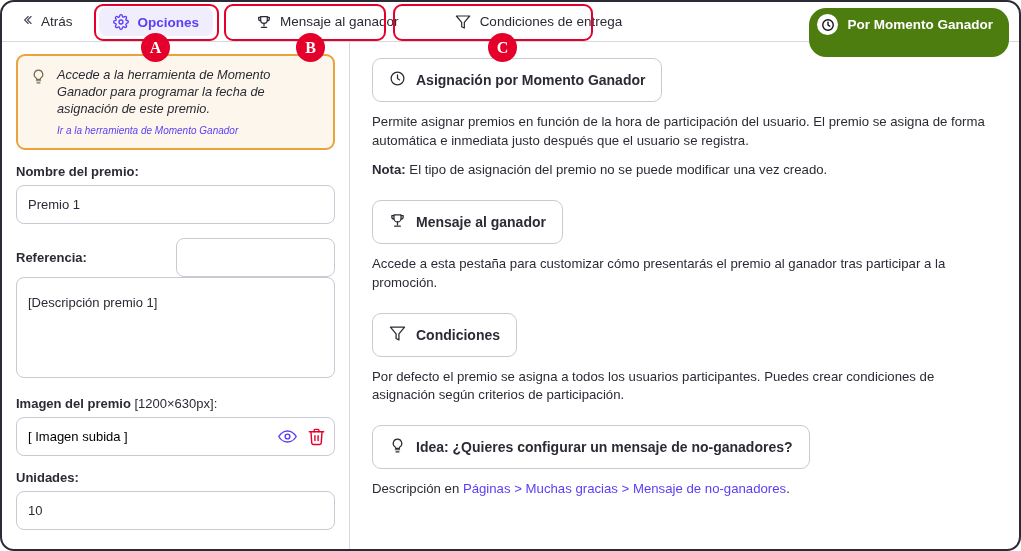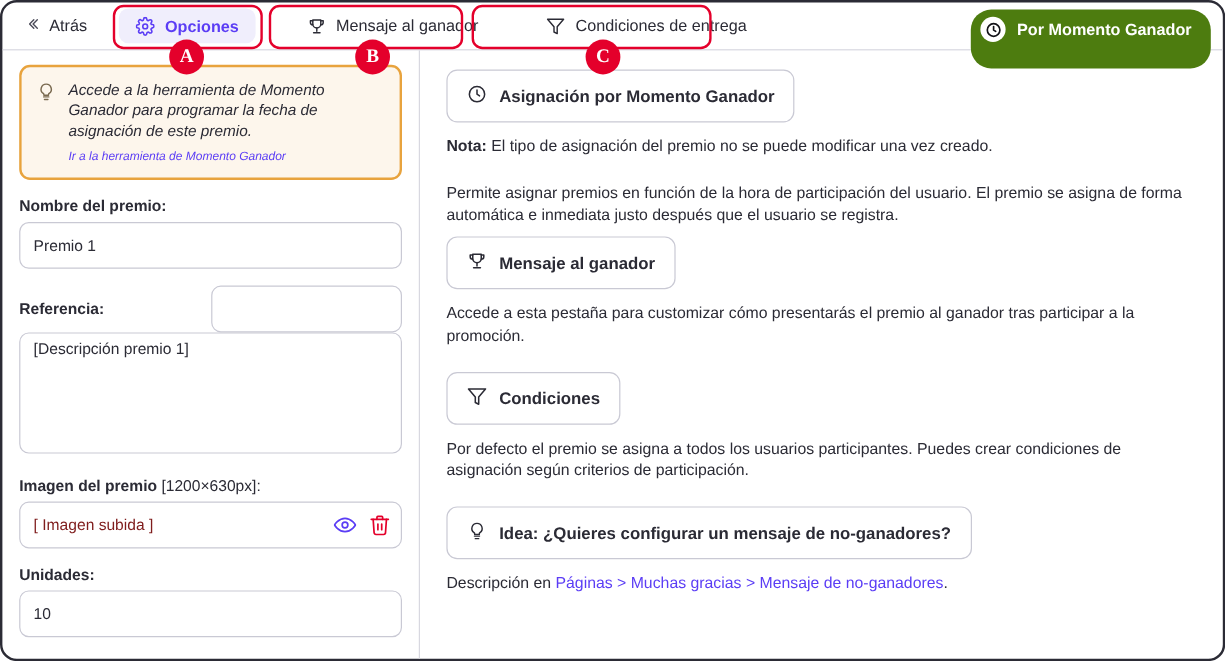--- a/index.html
+++ b/index.html
@@ -155,30 +155,30 @@
   }
   .row-ref {
     display: flex; align-items: center; gap: 28px;
     margin: 14px 0 0;
   }
   .row-ref .lbl { margin: 0; flex: 0 0 auto; }
   .row-ref .input { width: 159px; margin-left: auto; }
 
   textarea.input {
     height: 101px;
-    padding: 4px 11px;
+    padding: 16px 11px;
     resize: none;
     line-height: 1.35;
   }
   .img-row {
     position: relative;
     display: flex;
     align-items: center;
   }
-  .img-row .input { padding-right: 74px; color: #7f1d1d; }
+  .img-row .input { padding-right: 74px; color: #000000; }
   .img-actions {
     position: absolute; right: 9px;
     display: flex; gap: 10px; align-items: center;
   }
   .img-actions span { cursor: pointer; display: inline-flex; }
 
   
   .card {
     display: inline-flex;
     align-items: center;
@@ -327,25 +327,25 @@
 
       <div class="card">
         <span>
           <svg width="17" height="17" viewBox="0 0 24 24" fill="none" stroke="#2b2b35" stroke-width="1.8" stroke-linecap="round" stroke-linejoin="round">
               <circle cx="12" cy="12" r="9"></circle>
               <polyline points="12 7 12 12 15 14"></polyline>
             </svg>
         </span>
         <span>Asignación por Momento Ganador</span>
       </div>
+      <p class="para" style="margin-bottom:8px;">
+        <span>Permite asignar premios en función de la hora de participación del usuario. El premio se asigna de forma automática e inmediata justo después que el usuario se registra.</span>
+      </p>
       <p class="para">
         <b>Nota:</b><span> El tipo de asignación del premio no se puede modificar una vez creado.</span>
-      </p>
-      <p class="para" style="margin-bottom:8px;">
-        <span>Permite asignar premios en función de la hora de participación del usuario. El premio se asigna de forma automática e inmediata justo después que el usuario se registra.</span>
       </p>
 
       <div class="card">
         <span>
           <svg width="17" height="17" viewBox="0 0 24 24" fill="none" stroke="#2b2b35" stroke-width="1.8" stroke-linecap="round" stroke-linejoin="round">
               <path d="M7 4h10v5a5 5 0 0 1-10 0z"></path>
               <path d="M7 5H4v2a3 3 0 0 0 3 3"></path>
               <path d="M17 5h3v2a3 3 0 0 1-3 3"></path>
               <line x1="12" y1="14" x2="12" y2="18"></line>
               <line x1="8" y1="20" x2="16" y2="20"></line>

